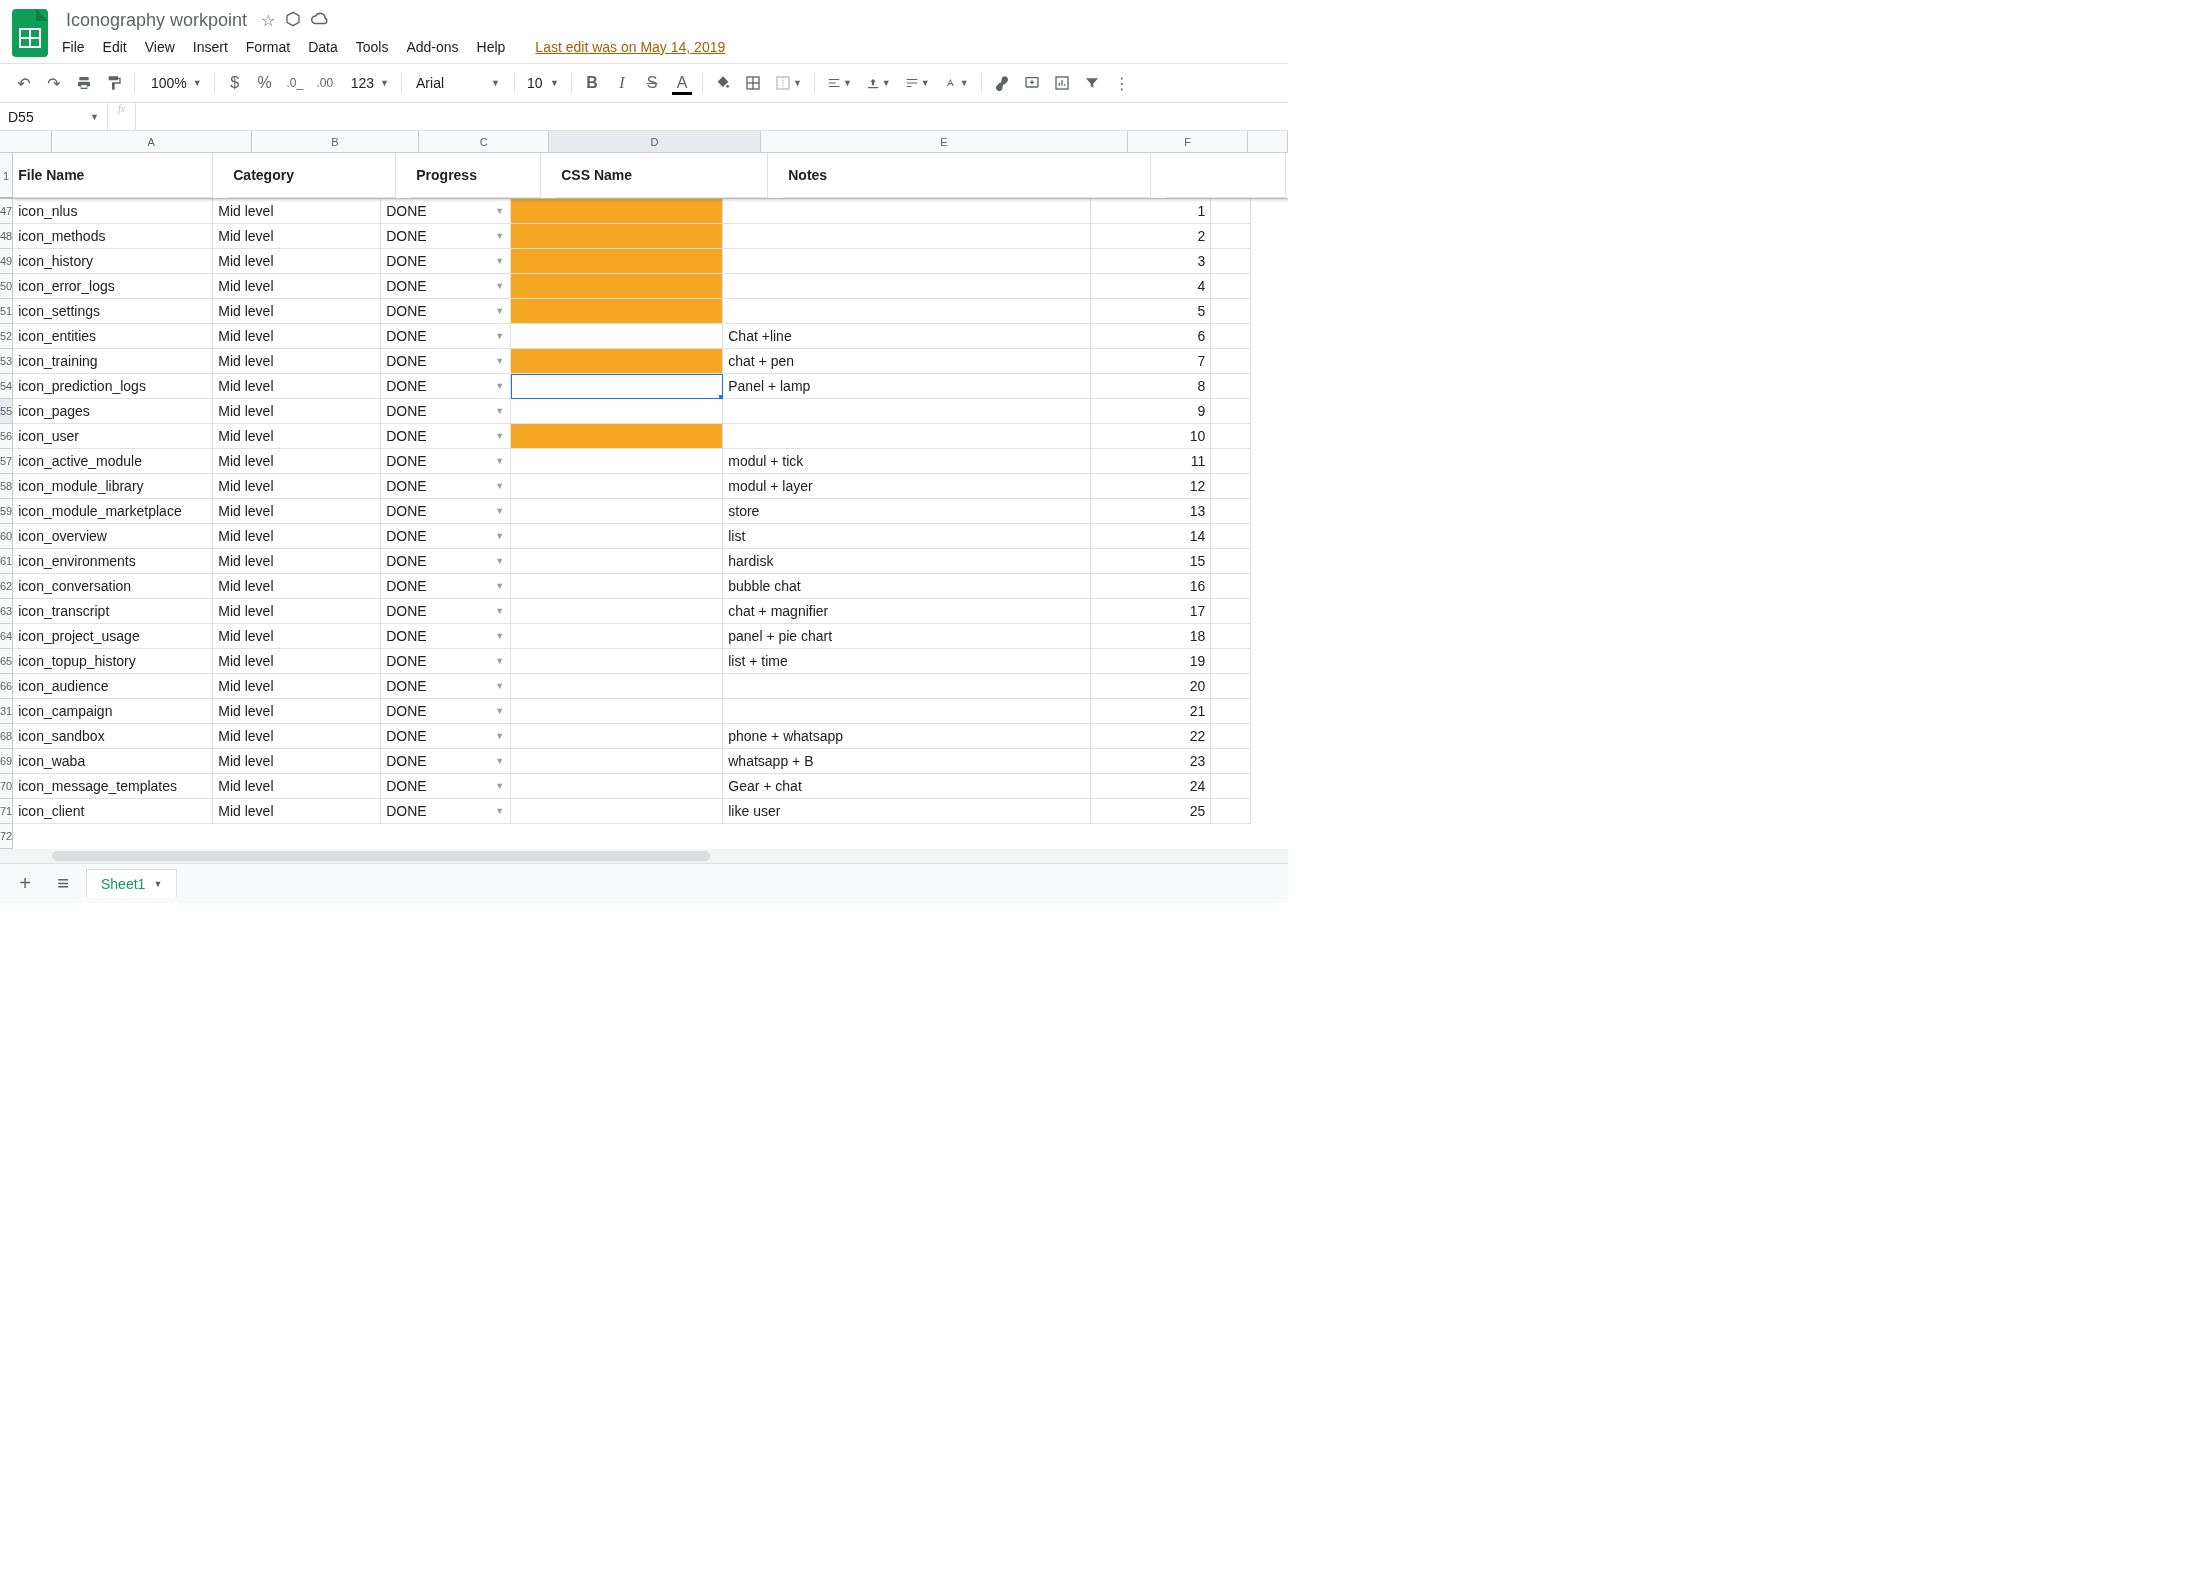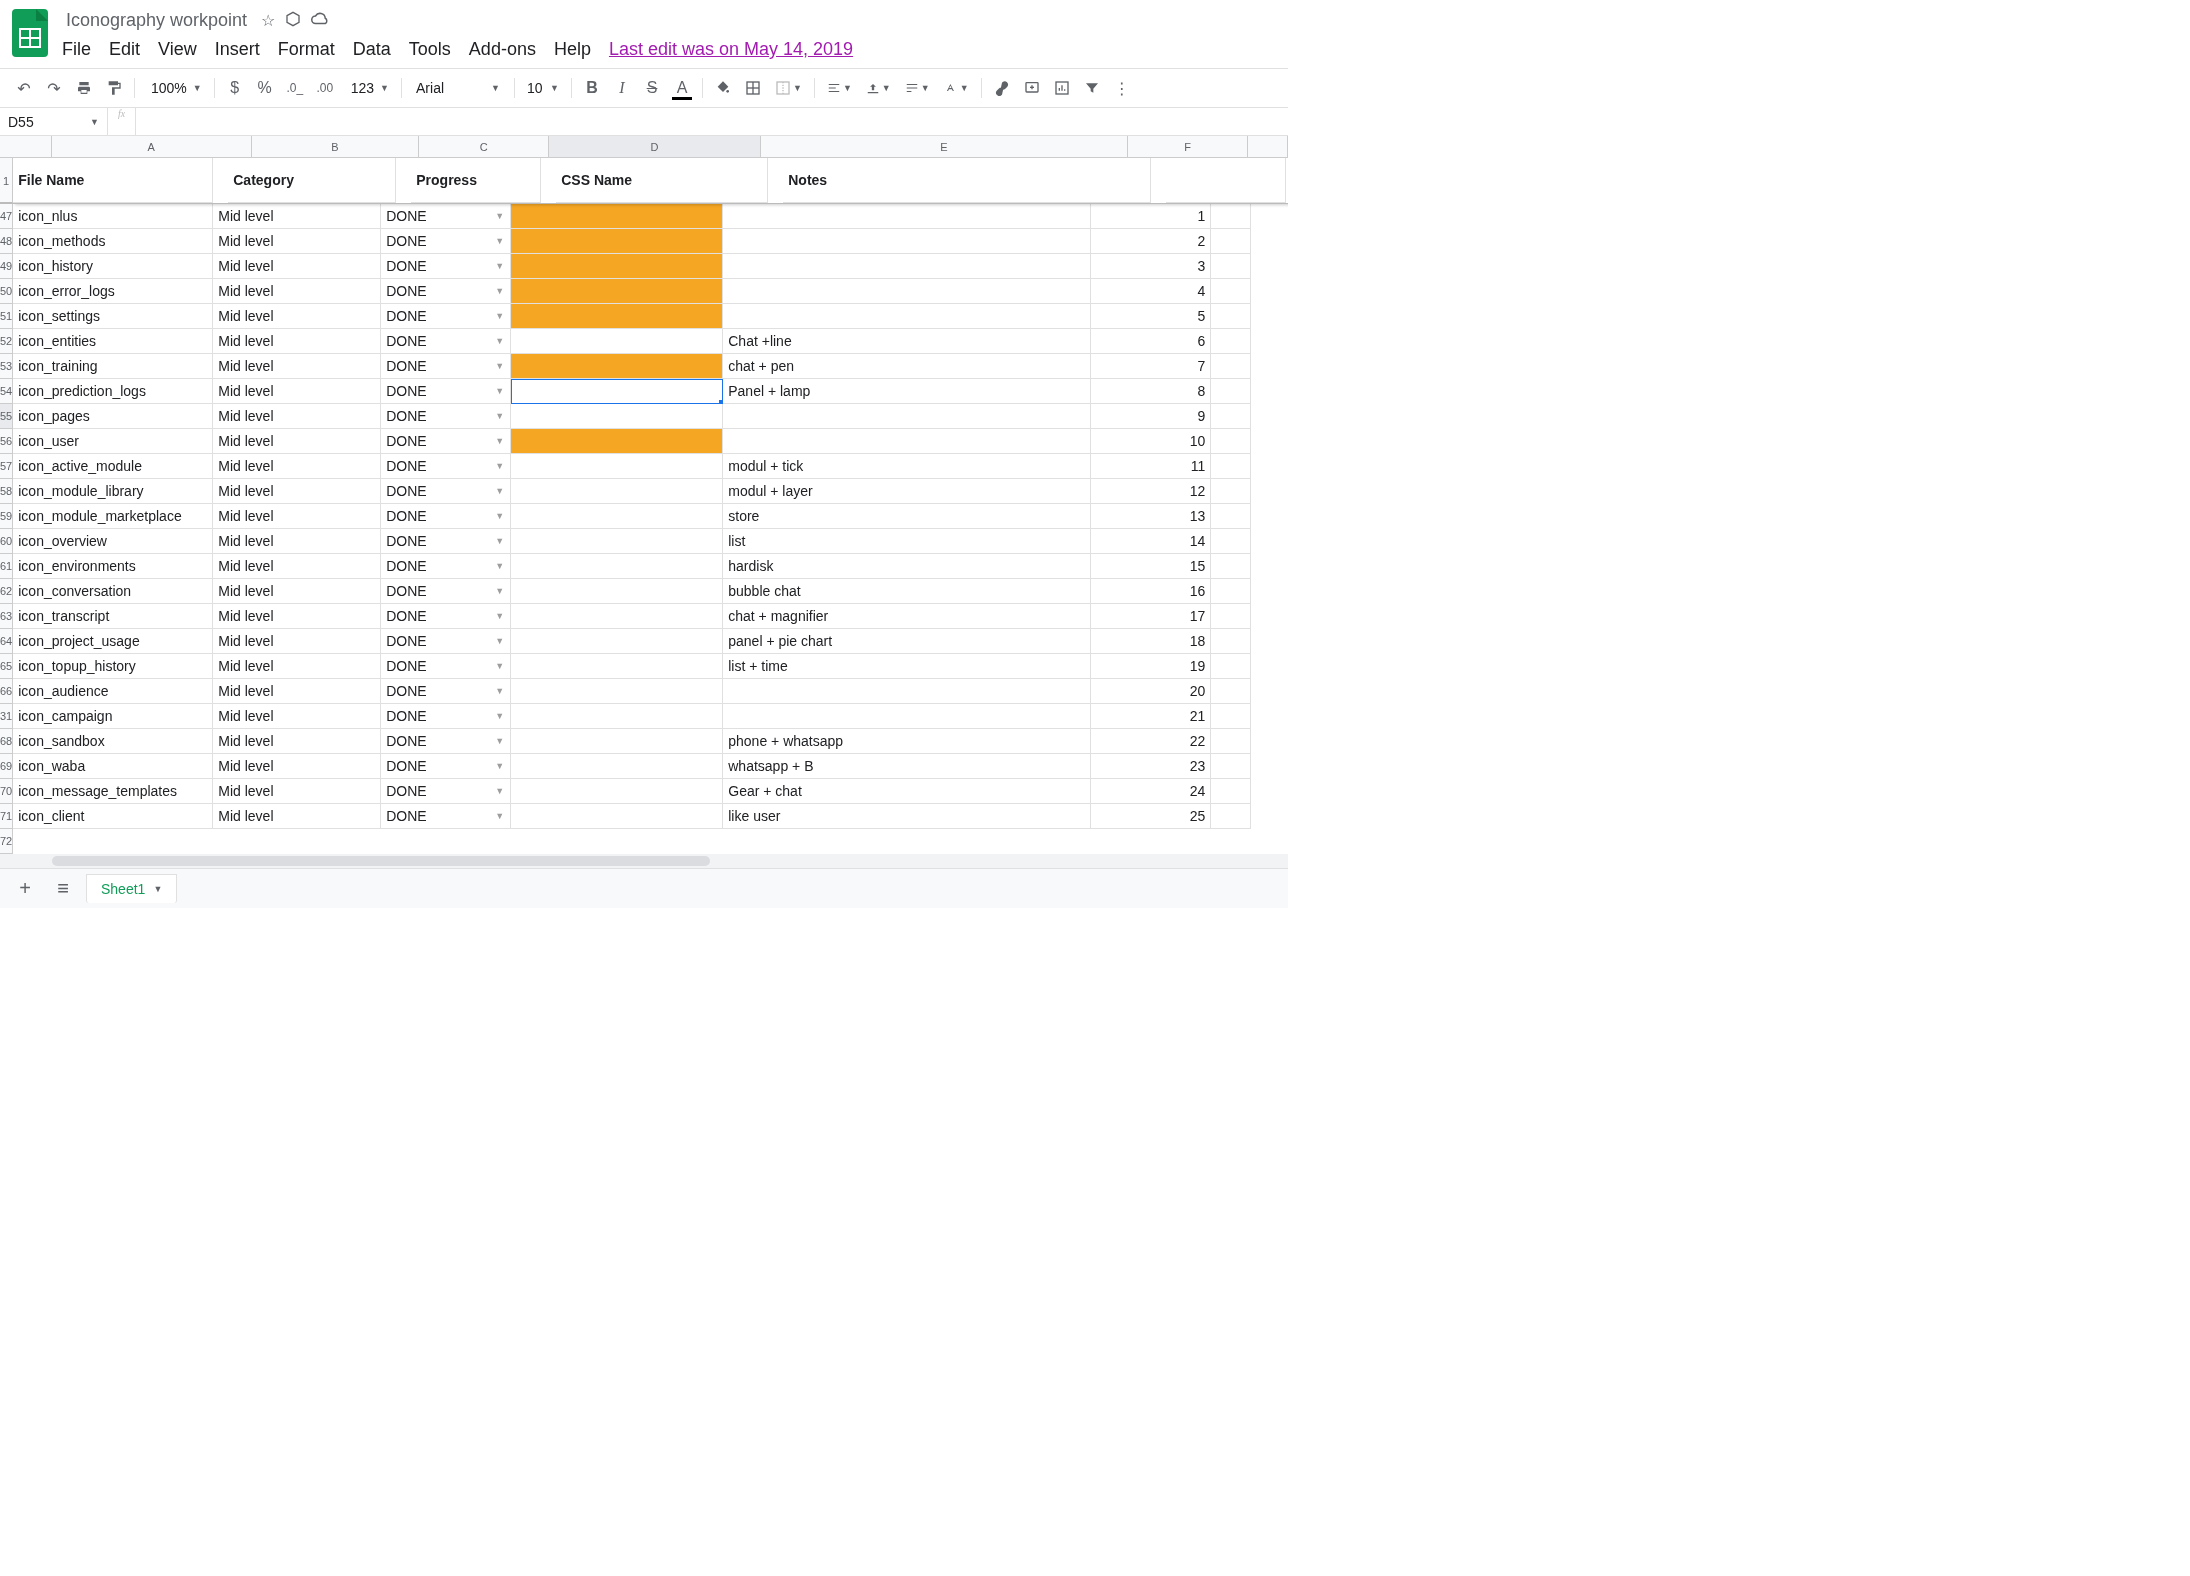--- a/index.html
+++ b/index.html
@@ -6,23 +6,23 @@
   body { font-family: Arial, sans-serif; background: #fff; color: #202124; overflow: hidden; width: 1288px; }
   
   
   .header { display: flex; align-items: flex-start; padding: 8px 10px 0 10px; }
   .sheets-logo { width: 40px; height: 50px; display:flex; align-items:center; justify-content:center; margin-right: 12px; }
   .sheets-logo svg { width: 36px; height: 48px; }
   .title-block { flex: 1; }
   .title-row { display: flex; align-items: center; gap: 10px; }
   .doc-title { font-size: 18px; color: #5f6368; padding: 2px 4px; }
   .title-icon { color: #5f6368; font-size: 16px; cursor:pointer; }
-  .menu-bar { display: flex; gap: 18px; padding: 6px 0 8px 0; font-size: 18px; color: #202124; align-items:flex-start; }
+  .menu-bar { display: flex; gap: 18px; padding: 6px 0 8px 0; font-size: 14px; color: #202124; align-items:flex-start; }
   .menu-item { cursor: pointer; }
-  .last-edit { color: #a21caf; text-decoration: underline; margin-left: 0; }
+  .last-edit { color: #a16207; text-decoration: underline; margin-left: 12px; }
   
   
   .toolbar { display: flex; align-items: center; padding: 4px 10px; border-top: 1px solid #e0e0e0; border-bottom: 1px solid #e0e0e0; gap: 2px; height: 40px; }
   .t-btn { width: 28px; height: 28px; display:flex; align-items:center; justify-content:center; color:#5f6368; cursor:pointer; border-radius:2px; font-size:16px; }
   .t-sep { width: 1px; height: 20px; background: #e0e0e0; margin: 0 4px; }
   .t-text { font-size: 14px; color:#202124; padding: 0 4px; }
   .t-drop { display:flex; align-items:center; gap:2px; padding:0 6px; cursor:pointer; }
   .font-select { width: 100px; display:flex; align-items:center; justify-content:space-between; padding:0 8px; font-size:14px; }
   .size-select { width: 44px; display:flex; align-items:center; justify-content:space-between; padding:0 6px; font-size:14px; }
   .caret { font-size: 9px; color:#5f6368; }

